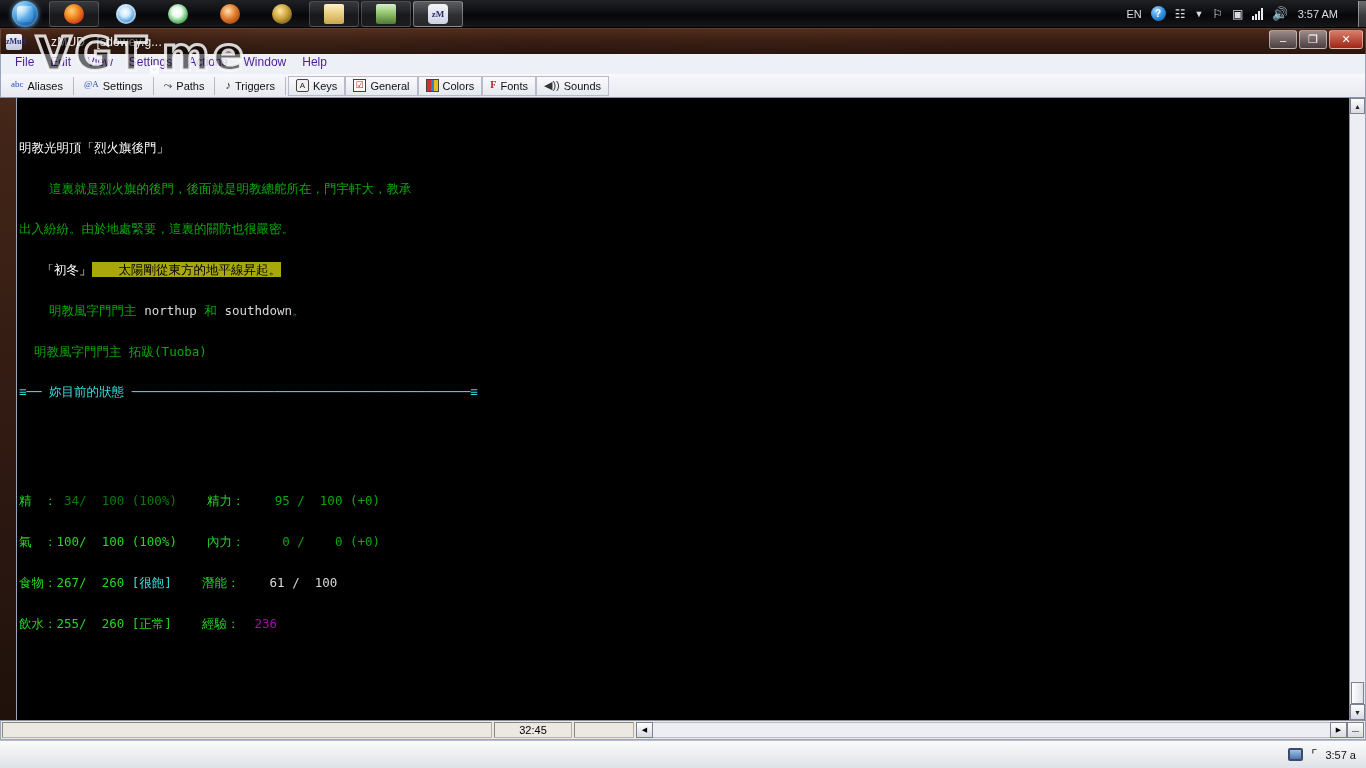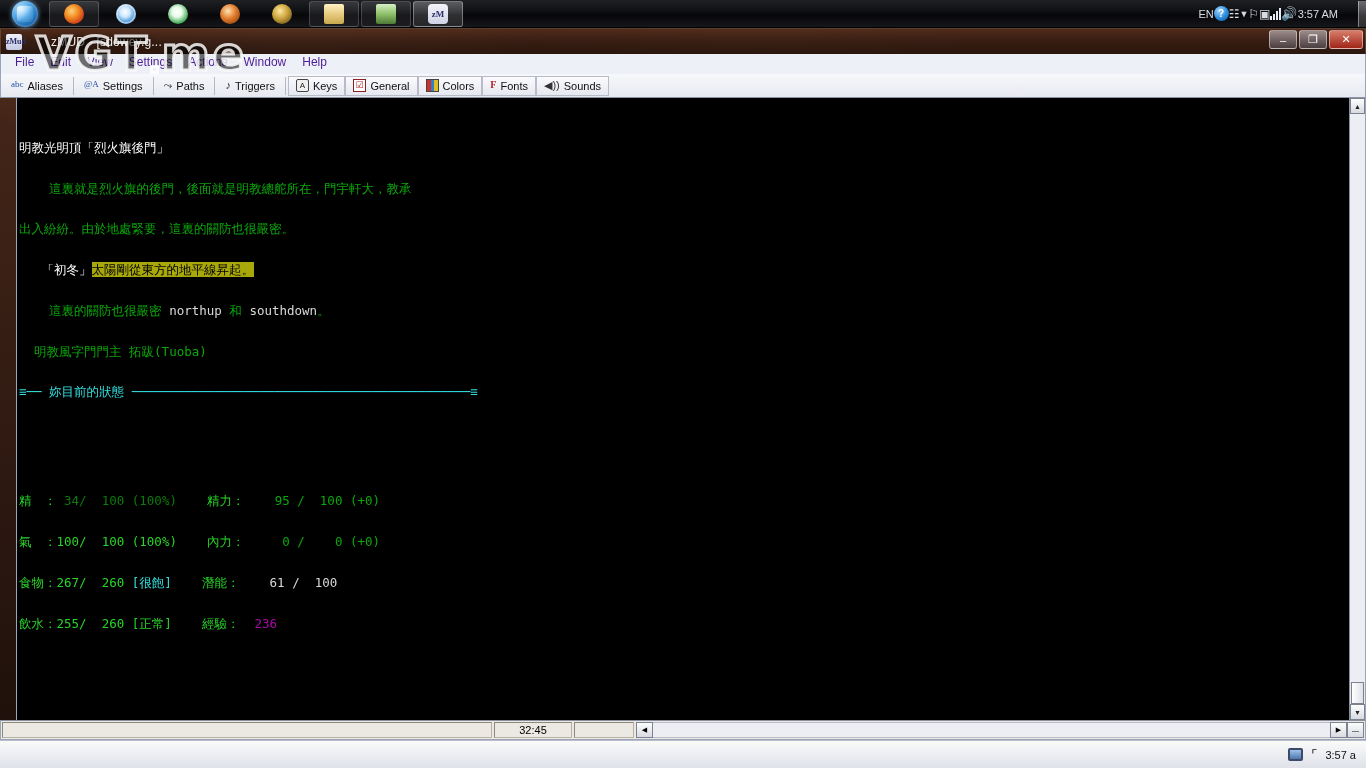--- a/index.html
+++ b/index.html
@@ -62,21 +62,21 @@
              box-shadow: inset 0 0 0 2px rgba(255,255,255,0.5); }
   .ic-ut   { background: radial-gradient(circle at 45% 40%, #ffffff 0%, #eafbea 30%, #1f9a38 78%); border-radius:50%; }
   .ic-th   { background: radial-gradient(circle at 40% 35%, #ffe2b0 0%, #e07a2a 45%, #7a3309 100%); border-radius:50%; }
   .ic-gm   { background: radial-gradient(circle at 40% 35%, #ffe9a0 0%, #c9a13a 45%, #4a3b10 100%); border-radius:50%; }
   .ic-fold { background: linear-gradient(180deg,#fff2c4 0%, #ead086 45%, #c9a84e 100%); border-radius:2px; }
   .ic-net  { background: linear-gradient(180deg,#d6f0c4 0%, #8fc06a 50%, #4d7a36 100%); border-radius:2px; }
   .ic-zm   { background: linear-gradient(180deg,#f4f4fa 0%,#cfd3e6 100%); border-radius:4px;
              color:#2b2f66; font-size:9px; font-weight:bold; text-align:center; line-height:20px;
              font-family:"Liberation Serif", serif;}
   #tray {
-    margin-left:auto; display:flex; align-items:center; 
+    margin-left:auto; display:flex; align-items:center; gap:9px;
     padding-right:16px; color:#e8ecf4; font-size:11px;
   }
   #tray .tg { opacity:0.92; display:block; }
   .help-circle {
     width:15px;height:15px;border-radius:50%;
     background: radial-gradient(circle at 35% 30%, #9fd4ff 0%, #2a8bdc 55%, #0b4f92 100%);
     color:#fff;font-size:10px;font-weight:bold;text-align:center;line-height:15px;
   }
   .bars { display:flex; align-items:flex-end; gap:1px; height:12px;}
   .bars i { width:2px; background:#e7ecf5; display:block;}
@@ -170,21 +170,21 @@
   .row { display:block; height:13.6px; }
 
   
   .c-white  { color:#d8d8d8; }
   .c-bwhite { color:#ffffff; }
   .c-green  { color:#0aa80a; }
   .c-bgreen { color:#27d427; }
   .c-dgreen { color:#0c7a0c; }
   .c-bcyan  { color:#35dede; }
   .c-mag    { color:#a80aa8; }
-  .hl-yellow{ background:#a8a80a; color:#000; }
+  .hl-yellow{ background:#a8a80a; color:#000;padding-left:27px; }
 
   
   #vscroll {
     width:16px; background:#e8e8ec;
     border-left:1px solid #888f9f;
     display:flex; flex-direction:column; justify-content:space-between;
   }
   .sbtn {
     height:16px; background:linear-gradient(180deg,#fdfdfd,#d8dae2);
     border:1px solid #7d8291; display:flex;align-items:center;justify-content:center;
@@ -368,21 +368,21 @@
     </div>
   </div>
 
   <div id="termwrap">
     <div id="term" class="line">
 
       <div class="row"><span class="c-bwhite">明教光明頂「烈火旗後門」</span></div>
       <div class="row"><span class="c-green">    這裏就是烈火旗的後門，後面就是明教總舵所在，門宇軒大，教承</span></div>
       <div class="row"><span class="c-green">出入紛紛。由於地處緊要，這裏的關防也很嚴密。</span></div>
       <div class="row"><span class="c-bwhite">   「初冬」</span><span class="hl-yellow">太陽剛從東方的地平線昇起。</span></div>
-      <div class="row"><span class="c-green">    這裏的關防也很嚴密 </span><span class="c-white">northup</span><span class="c-green"> 和 </span><span class="c-white">southdown</span><span class="c-green">。</span></div>
+      <div class="row"><span class="c-green">    明教風字門門主 </span><span class="c-white">northup</span><span class="c-green"> 和 </span><span class="c-white">southdown</span><span class="c-green">。</span></div>
       <div class="row"><span class="c-green">  明教風字門門主 拓跋(Tuoba)</span></div>
       <div class="row"><span class="c-bcyan">≡── 妳目前的狀態 </span><span class="c-bcyan">─────────────────────────────────────────────</span><span class="c-bcyan">≡</span></div>
       <div class="row">&nbsp;</div>
 
       
       <div class="row"><span class="c-bgreen">精　：</span><span class="c-dgreen"> 34</span><span class="c-dgreen">/</span><span class="c-dgreen">  </span><span class="c-dgreen">100</span><span class="c-dgreen"> </span><span class="c-dgreen">(100%)</span><span>    </span><span class="c-bgreen">精力：</span><span class="c-green">   </span><span class="c-green"> 95</span><span class="c-green"> </span><span class="c-green">/</span><span class="c-green">  </span><span class="c-green">100</span><span class="c-green"> </span><span class="c-green">(+0)</span></div>
       <div class="row"><span class="c-bgreen">氣　：</span><span class="c-bgreen">100</span><span class="c-bgreen">/</span><span>  </span><span class="c-bgreen">100</span><span> </span><span class="c-bgreen">(100%)</span><span>    </span><span class="c-bgreen">內力：</span><span class="c-green">   </span><span class="c-green">  0</span><span class="c-green"> </span><span class="c-green">/</span><span class="c-green">  </span><span class="c-green">  0</span><span class="c-green"> </span><span class="c-green">(+0)</span></div>
       <div class="row"><span class="c-bgreen">食物：</span><span class="c-bgreen">267</span><span class="c-bgreen">/</span><span>  </span><span class="c-bgreen">260</span><span> </span><span class="c-bcyan">[很飽]</span><span>    </span><span class="c-bgreen">潛能：</span><span class="c-white">   </span><span class="c-white"> 61</span><span class="c-white"> </span><span class="c-white">/</span><span class="c-white">  </span><span class="c-white">100</span></div>
       <div class="row"><span class="c-bgreen">飲水：</span><span class="c-bgreen">255</span><span class="c-bgreen">/</span><span>  </span><span class="c-bgreen">260</span><span> </span><span class="c-bgreen">[正常]</span><span>    </span><span class="c-bgreen">經驗：</span><span>  </span><span class="c-mag">236</span></div>
 

